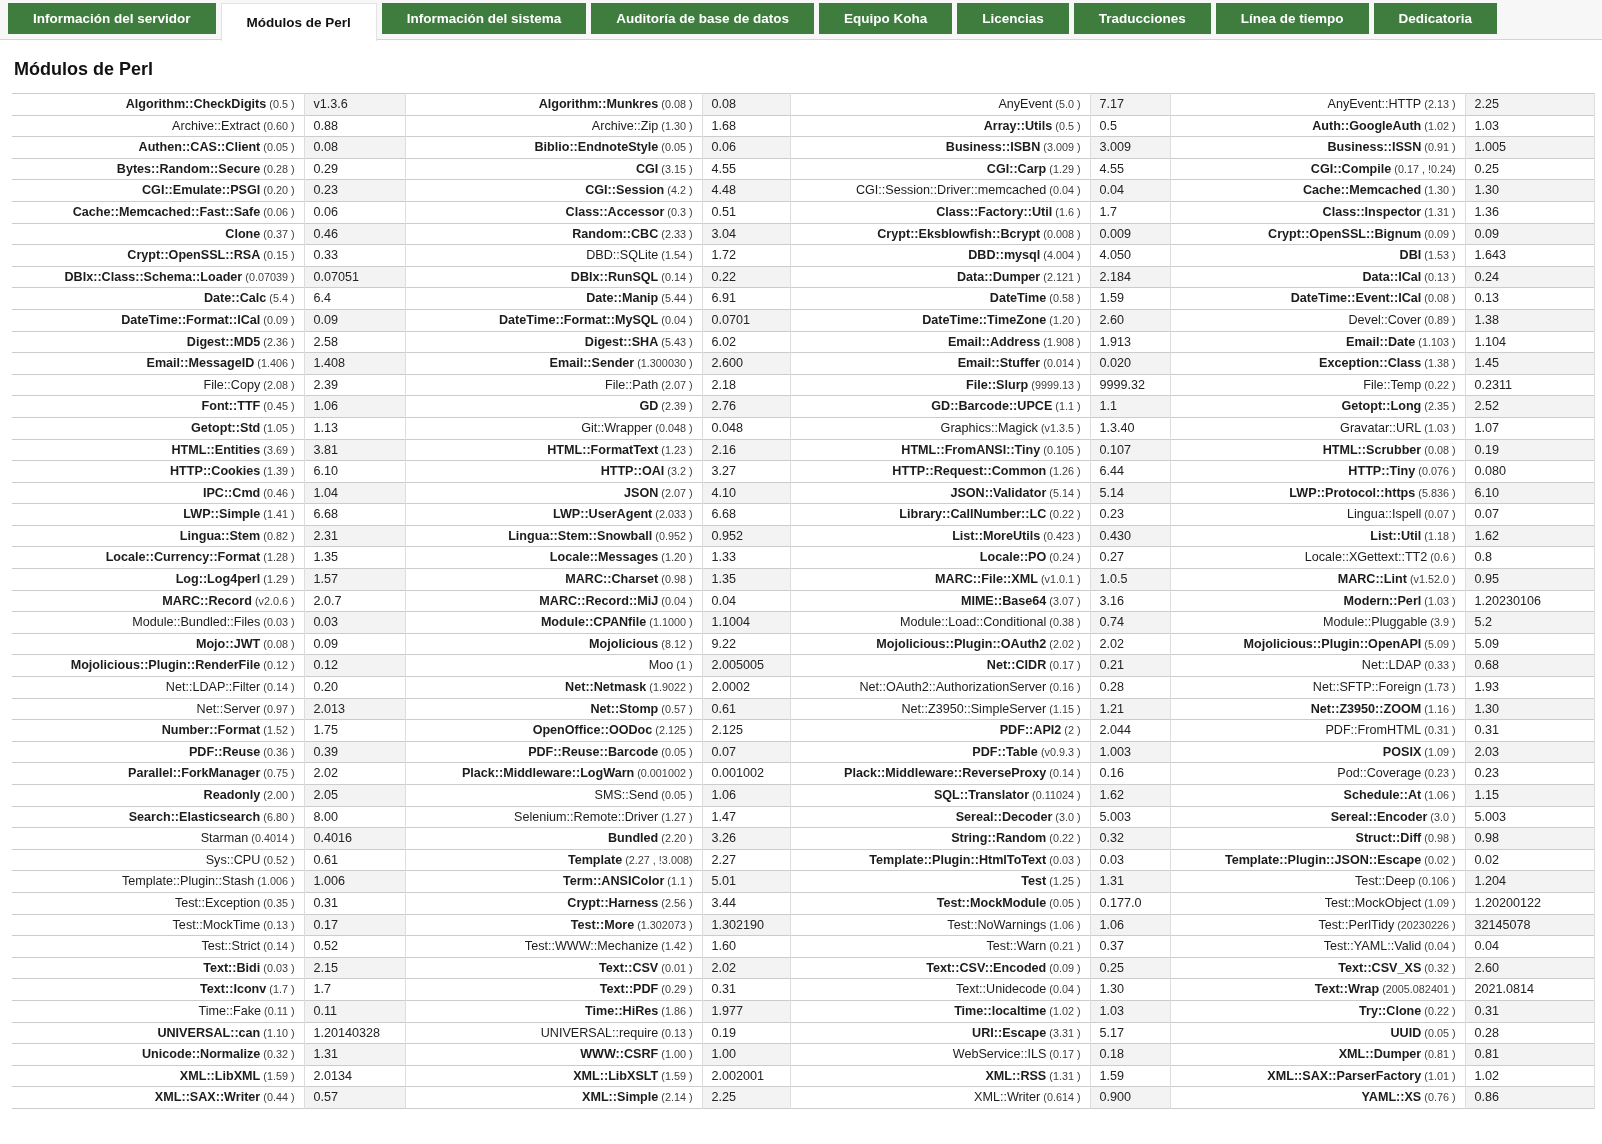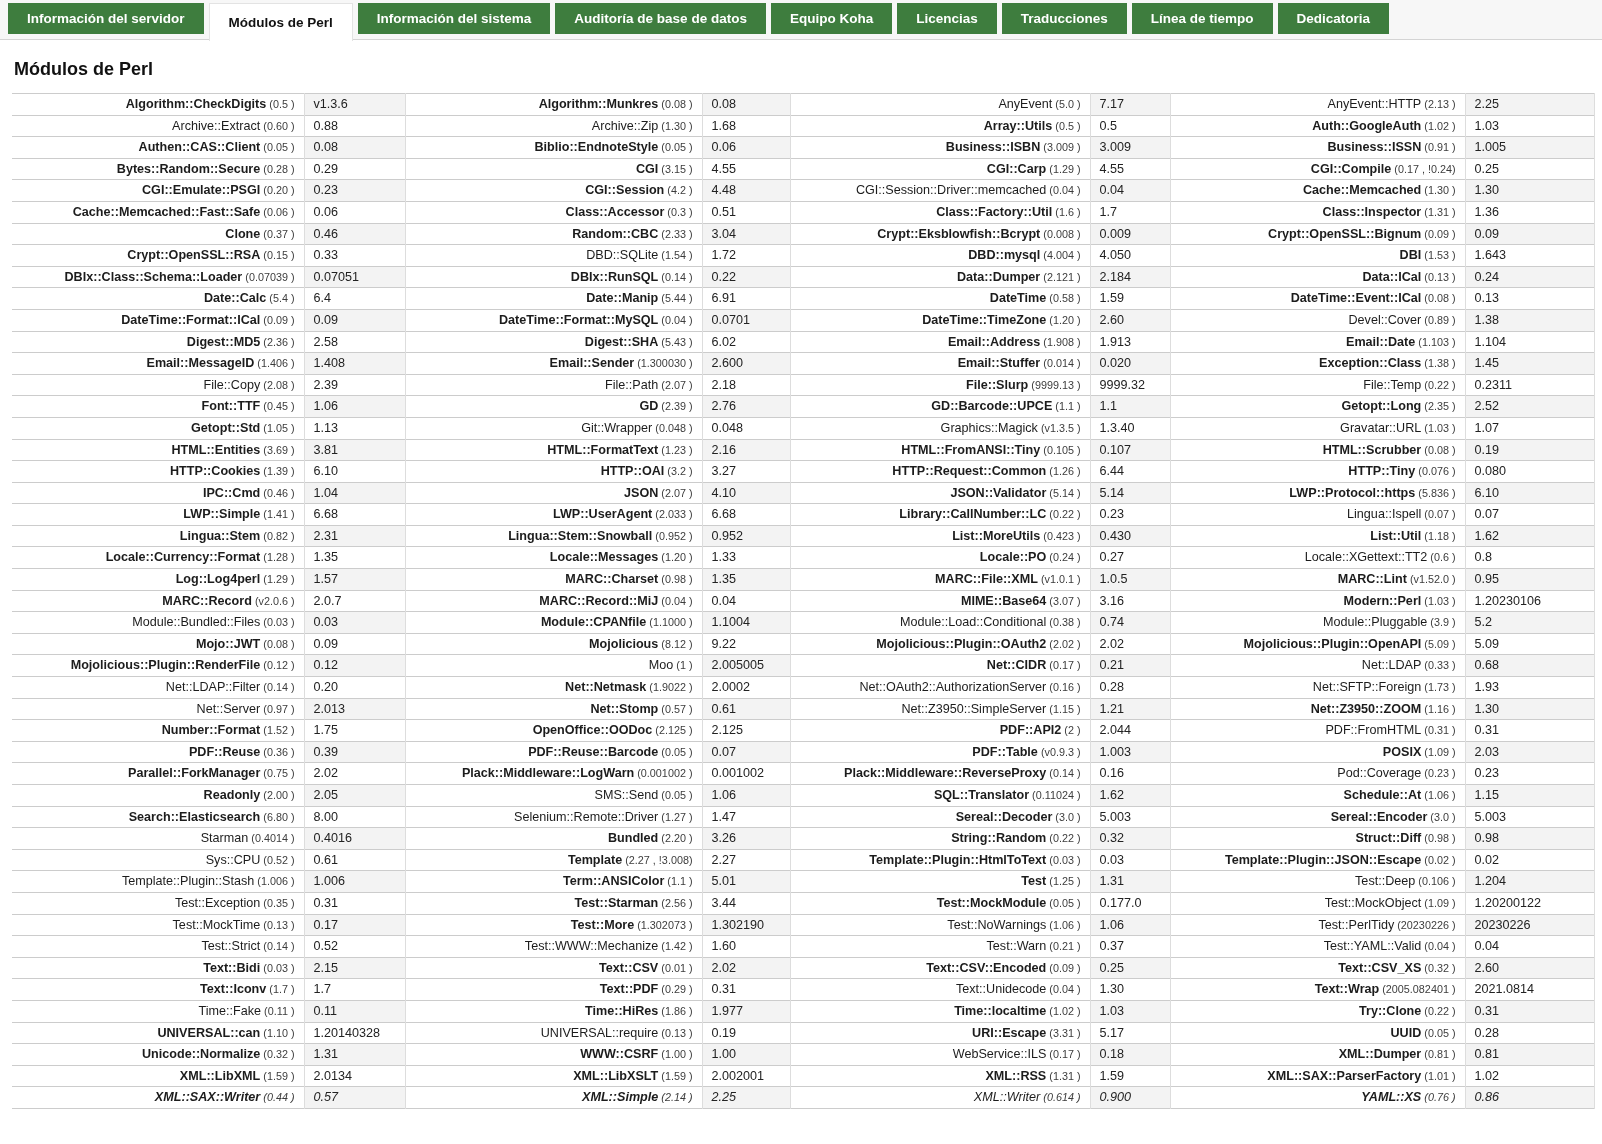--- a/index.html
+++ b/index.html
@@ -24,21 +24,21 @@
     background:#f7f7f7;
     border-bottom:1px solid #d4d4d4;
     height:40px;
   }
   .tab{
     background:var(--tab-green);
     color:#ffffff;
     font-weight:bold;
     font-size:13.5px;
     line-height:31px;
-    padding:0 19px;
+    padding:0 25px;
     white-space:nowrap;
     cursor:pointer;
     flex:0 0 auto;
   }
   .tab.active{
     background:#ffffff;
     color:#111111;
     border:1px solid #e3e3e3;
     border-bottom:none;
     line-height:37px;
@@ -65,21 +65,20 @@
     font-size:12.6px;
     line-height:20.6px;
     white-space:nowrap;
     overflow:hidden;
   }
   table.modules tr{
     border-top:1px solid var(--border-h);
   }
   table.modules tr:last-child{
     border-bottom:1px solid var(--border-h);
-    font-style:italic;
   }
   td.name{
     text-align:right;
     color:var(--text-dark);
   }
   td.ver{
     text-align:left;
     border-left:1px solid var(--border-v);
     border-right:1px solid var(--border-v);
     color:#222222;
@@ -490,36 +489,36 @@
         <td class="name"><span class="modname b">Term::ANSIColor</span><span class="req">&nbsp;(1.1 )</span></td>
         <td class="ver">5.01</td>
         <td class="name"><span class="modname b">Test</span><span class="req">&nbsp;(1.25 )</span></td>
         <td class="ver">1.31</td>
         <td class="name"><span class="modname">Test::Deep</span><span class="req">&nbsp;(0.106 )</span></td>
         <td class="ver">1.204</td>
       </tr>
       <tr>
         <td class="name"><span class="modname">Test::Exception</span><span class="req">&nbsp;(0.35 )</span></td>
         <td class="ver">0.31</td>
-        <td class="name"><span class="modname b">Test::Starman</span><span class="req">&nbsp;(2.56 )</span></td>
+        <td class="name"><span class="modname b">Crypt::Harness</span><span class="req">&nbsp;(2.56 )</span></td>
         <td class="ver">3.44</td>
         <td class="name"><span class="modname b">Test::MockModule</span><span class="req">&nbsp;(0.05 )</span></td>
         <td class="ver">0.177.0</td>
         <td class="name"><span class="modname">Test::MockObject</span><span class="req">&nbsp;(1.09 )</span></td>
         <td class="ver">1.20200122</td>
       </tr>
       <tr>
         <td class="name"><span class="modname">Test::MockTime</span><span class="req">&nbsp;(0.13 )</span></td>
         <td class="ver">0.17</td>
         <td class="name"><span class="modname b">Test::More</span><span class="req">&nbsp;(1.302073 )</span></td>
         <td class="ver">1.302190</td>
         <td class="name"><span class="modname">Test::NoWarnings</span><span class="req">&nbsp;(1.06 )</span></td>
         <td class="ver">1.06</td>
         <td class="name"><span class="modname">Test::PerlTidy</span><span class="req">&nbsp;(20230226 )</span></td>
-        <td class="ver">20230226</td>
+        <td class="ver">32145078</td>
       </tr>
       <tr>
         <td class="name"><span class="modname">Test::Strict</span><span class="req">&nbsp;(0.14 )</span></td>
         <td class="ver">0.52</td>
         <td class="name"><span class="modname">Test::WWW::Mechanize</span><span class="req">&nbsp;(1.42 )</span></td>
         <td class="ver">1.60</td>
         <td class="name"><span class="modname">Test::Warn</span><span class="req">&nbsp;(0.21 )</span></td>
         <td class="ver">0.37</td>
         <td class="name"><span class="modname">Test::YAML::Valid</span><span class="req">&nbsp;(0.04 )</span></td>
         <td class="ver">0.04</td>

